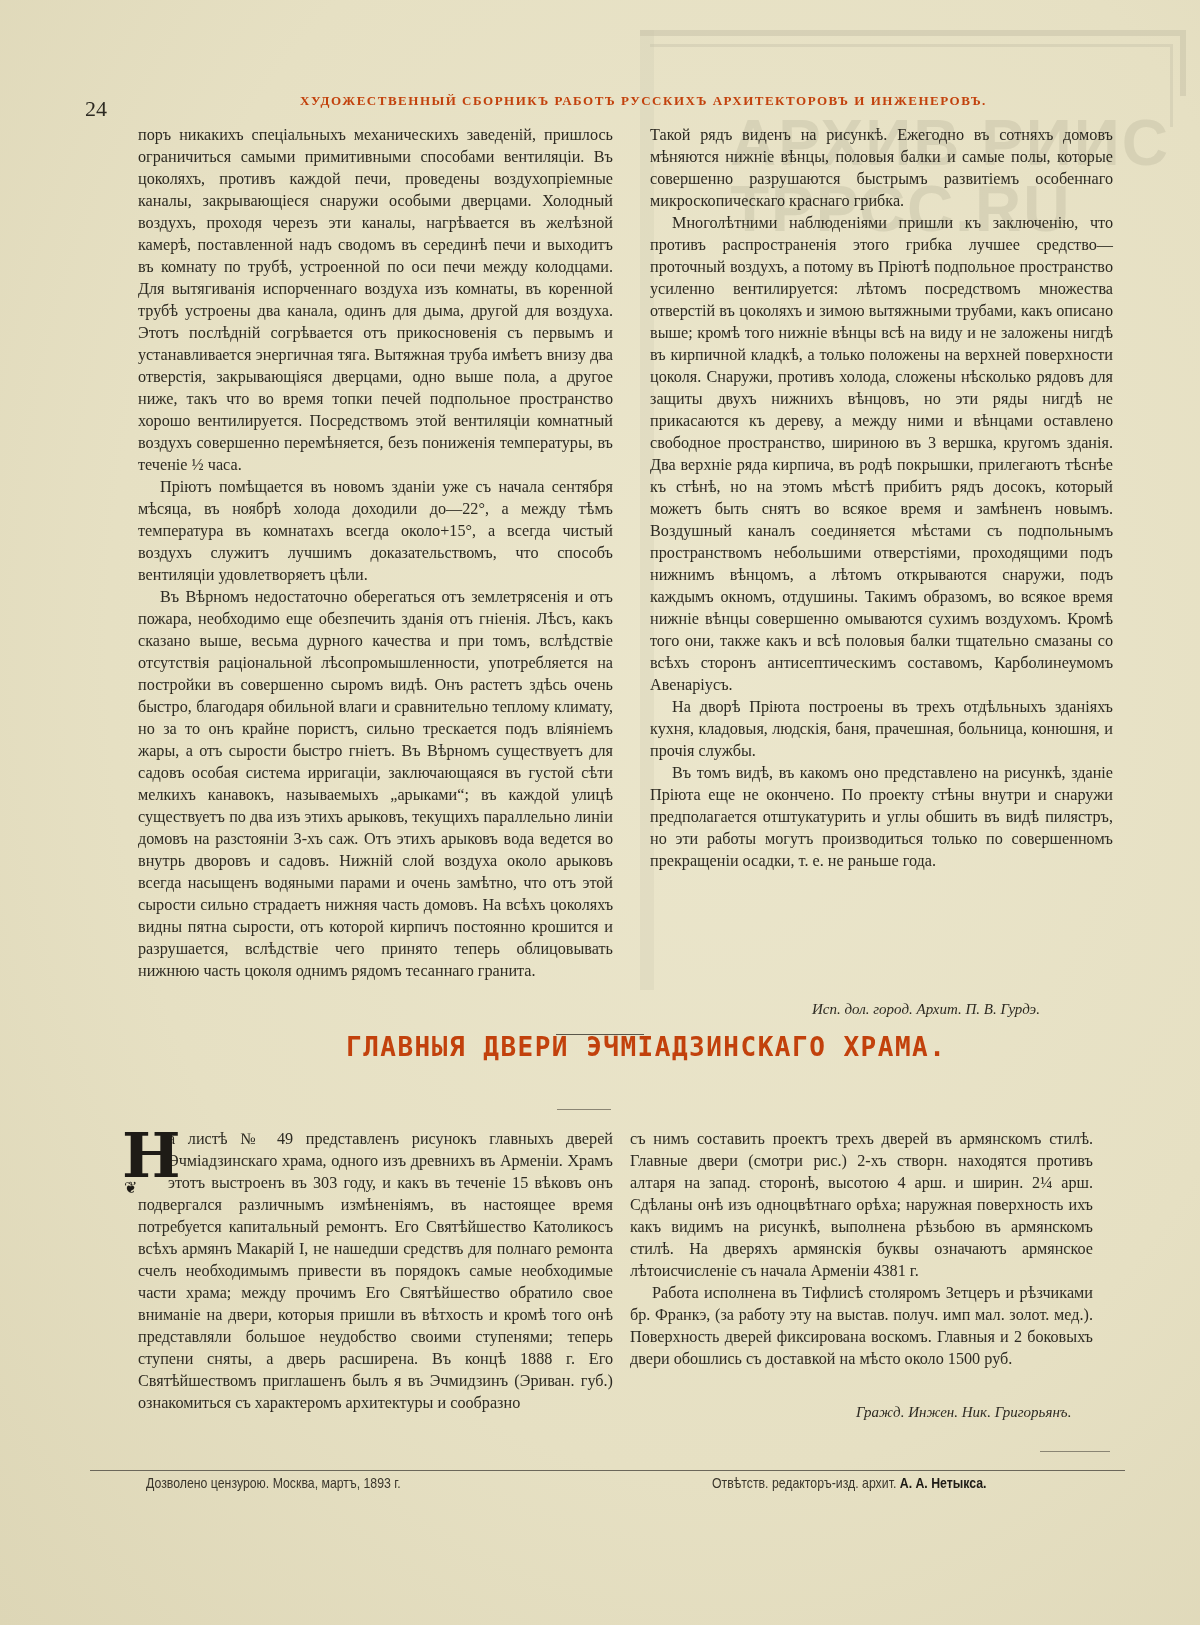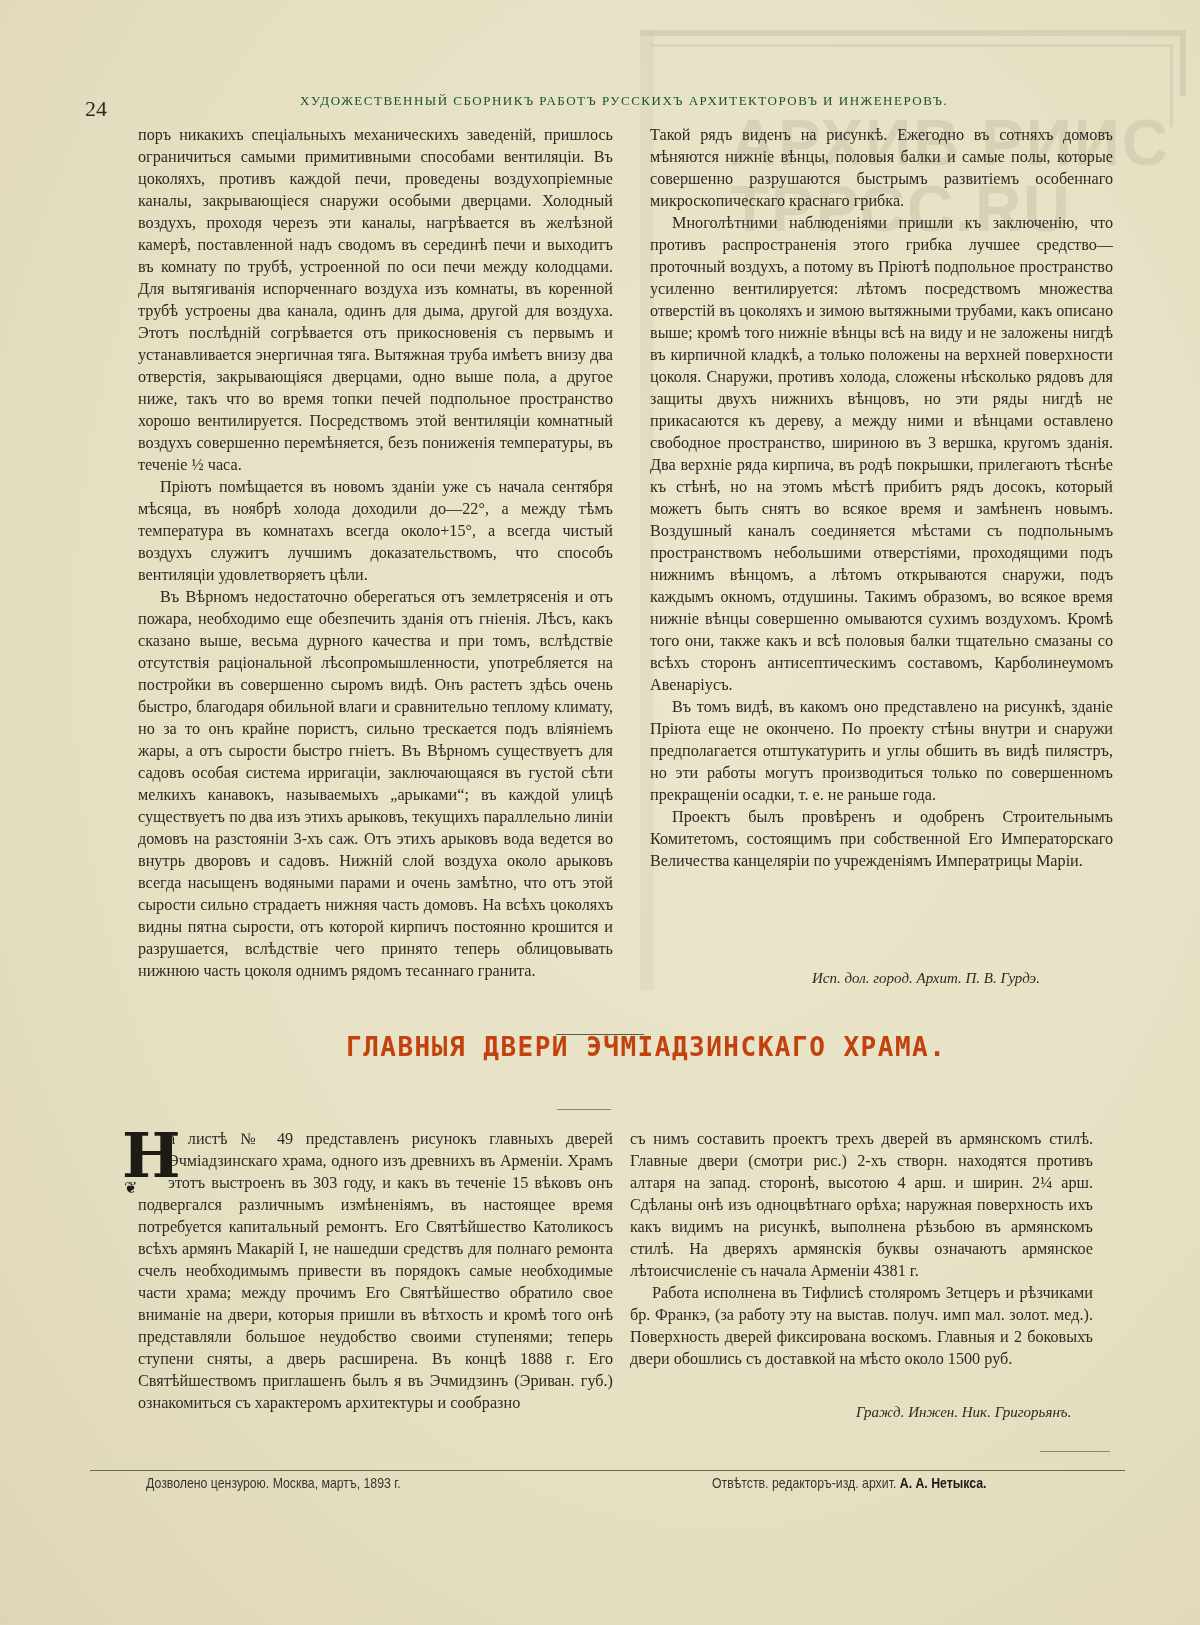--- a/index.html
+++ b/index.html
@@ -28,33 +28,33 @@
   }
   .watermark-bar {
     position: absolute; left: 640px; top: 30px; width: 14px; height: 960px;
     background: rgba(205,200,175,0.28);
   }
   .page-number {
     position: absolute; left: 85px; top: 88px; font-size: 22px; margin-top: 8px;
   }
   .running-head {
     position: absolute; left: 300px; top: 93px; font-size: 13px; letter-spacing: 1.5px;
-    font-weight: normal; font-variant: small-caps; color: #14532d;
+    font-weight: bold; font-variant: small-caps; color: #c2410c;
   }
   .col {
     position: absolute; font-size: 16.2px; line-height: 22px; text-align: justify;
   }
   .col p { margin: 0; text-indent: 0; }
   .col p.ind { text-indent: 22px; }
   #col-a1 { left: 138px; top: 124px; width: 475px; }
   #col-a2 { left: 630px; top: 124px; width: 463px; margin-left: 20px; }
   .signature {
     position: absolute; font-style: italic; font-size: 15px;
   }
-  #sig-a { left: 812px; top: 970px; }
+  #sig-a { left: 812px; top: 1001px; }
   .rule { position: absolute; height: 1px; background: #5a564a; }
   #rule-mid { left: 556px; top: 1034px; width: 88px; }
   .title {
     position: absolute; left: 346px; top: 1032px; font-size: 26px; font-weight: bold;
     letter-spacing: 1.5px; font-family: "DejaVu Sans Mono", monospace; color: #c2410c;
   }
   #rule-title { left: 557px; top: 1109px; width: 54px; background: #8a8574; }
   #col-b1 { left: 138px; top: 1128px; width: 475px; }
   #col-b2 { left: 630px; top: 1128px; width: 463px; }
   .dropcap {
@@ -92,22 +92,22 @@
 
 <div class="col" id="col-a1">
   <p>поръ никакихъ спецiальныхъ механическихъ заведенiй, пришлось ограничиться самыми примитивными способами вентиляцiи. Въ цоколяхъ, противъ каждой печи, проведены воздухопрiемные каналы, закрывающiеся снаружи особыми дверцами. Холодный воздухъ, проходя черезъ эти каналы, нагрѣвается въ желѣзной камерѣ, поставленной надъ сводомъ въ серединѣ печи и выходитъ въ комнату по трубѣ, устроенной по оси печи между колодцами. Для вытягиванiя испорченнаго воздуха изъ комнаты, въ коренной трубѣ устроены два канала, одинъ для дыма, другой для воздуха. Этотъ послѣднiй согрѣвается отъ прикосновенiя съ первымъ и устанавливается энергичная тяга. Вытяжная труба имѣетъ внизу два отверстiя, закрывающiяся дверцами, одно выше пола, а другое ниже, такъ что во время топки печей подпольное пространство хорошо вентилируется. Посредствомъ этой вентиляцiи комнатный воздухъ совершенно перемѣняется, безъ пониженiя температуры, въ теченiе ½ часа.</p>
   <p class="ind">Прiютъ помѣщается въ новомъ зданiи уже съ начала сентября мѣсяца, въ ноябрѣ холода доходили до—22°, а между тѣмъ температура въ комнатахъ всегда около+15°, а всегда чистый воздухъ служитъ лучшимъ доказательствомъ, что способъ вентиляцiи удовлетворяетъ цѣли.</p>
   <p class="ind">Въ Вѣрномъ недостаточно оберегаться отъ землетрясенiя и отъ пожара, необходимо еще обезпечить зданiя отъ гнiенiя. Лѣсъ, какъ сказано выше, весьма дурного качества и при томъ, вслѣдствiе отсутствiя рацiональной лѣсопромышленности, употребляется на постройки въ совершенно сыромъ видѣ. Онъ растетъ здѣсь очень быстро, благодаря обильной влаги и сравнительно теплому климату, но за то онъ крайне пористъ, сильно трескается подъ влiянiемъ жары, а отъ сырости быстро гнiетъ. Въ Вѣрномъ существуетъ для садовъ особая система ирригацiи, заключающаяся въ густой сѣти мелкихъ канавокъ, называемыхъ „арыками“; въ каждой улицѣ существуетъ по два изъ этихъ арыковъ, текущихъ параллельно линiи домовъ на разстоянiи 3-хъ саж. Отъ этихъ арыковъ вода ведется во внутрь дворовъ и садовъ. Нижнiй слой воздуха около арыковъ всегда насыщенъ водяными парами и очень замѣтно, что отъ этой сырости сильно страдаетъ нижняя часть домовъ. На всѣхъ цоколяхъ видны пятна сырости, отъ которой кирпичъ постоянно крошится и разрушается, вслѣдствiе чего принято теперь облицовывать нижнюю часть цоколя однимъ рядомъ тесаннаго гранита.</p>
 </div>
 
 <div class="col" id="col-a2">
   <p>Такой рядъ виденъ на рисункѣ. Ежегодно въ сотняхъ домовъ мѣняются нижнiе вѣнцы, половыя балки и самые полы, которые совершенно разрушаются быстрымъ развитiемъ особеннаго микроскопическаго краснаго грибка.</p>
   <p class="ind">Многолѣтними наблюденiями пришли къ заключенiю, что противъ распространенiя этого грибка лучшее средство— проточный воздухъ, а потому въ Прiютѣ подпольное пространство усиленно вентилируется: лѣтомъ посредствомъ множества отверстiй въ цоколяхъ и зимою вытяжными трубами, какъ описано выше; кромѣ того нижнiе вѣнцы всѣ на виду и не заложены нигдѣ въ кирпичной кладкѣ, а только положены на верхней поверхности цоколя. Снаружи, противъ холода, сложены нѣсколько рядовъ для защиты двухъ нижнихъ вѣнцовъ, но эти ряды нигдѣ не прикасаются къ дереву, а между ними и вѣнцами оставлено свободное пространство, шириною въ 3 вершка, кругомъ зданiя. Два верхнiе ряда кирпича, въ родѣ покрышки, прилегаютъ тѣснѣе къ стѣнѣ, но на этомъ мѣстѣ прибитъ рядъ досокъ, который можетъ быть снятъ во всякое время и замѣненъ новымъ. Воздушный каналъ соединяется мѣстами съ подпольнымъ пространствомъ небольшими отверстiями, проходящими подъ нижнимъ вѣнцомъ, а лѣтомъ открываются снаружи, подъ каждымъ окномъ, отдушины. Такимъ образомъ, во всякое время нижнiе вѣнцы совершенно омываются сухимъ воздухомъ. Кромѣ того они, также какъ и всѣ половыя балки тщательно смазаны со всѣхъ сторонъ антисептическимъ составомъ, Карболинеумомъ Авенарiусъ.</p>
+  <p class="ind">На дворѣ Прiюта построены въ трехъ отдѣльныхъ зданiяхъ кухня, кладовыя, людскiя, баня, прачешная, больница, конюшня, и прочiя службы.</p>
   <p class="ind">Въ томъ видѣ, въ какомъ оно представлено на рисункѣ, зданiе Прiюта еще не окончено. По проекту стѣны внутри и снаружи предполагается отштукатурить и углы обшить въ видѣ пилястръ, но эти работы могутъ производиться только по совершенномъ прекращенiи осадки, т. е. не раньше года.</p>
-  <p class="ind">Проектъ былъ провѣренъ и одобренъ Строительнымъ Комитетомъ, состоящимъ при собственной Его Императорскаго Величества канцелярiи по учрежденiямъ Императрицы Марiи.</p>
 </div>
 
 <div class="signature" id="sig-a">Исп. дол. город. Архит. П. В. Гурдэ.</div>
 
 <div class="rule" id="rule-mid"></div>
 
 <div class="title">ГЛАВНЫЯ ДВЕРИ ЭЧМIАДЗИНСКАГО ХРАМА.</div>
 <div class="rule" id="rule-title"></div>
 
 <div class="col" id="col-b1">

